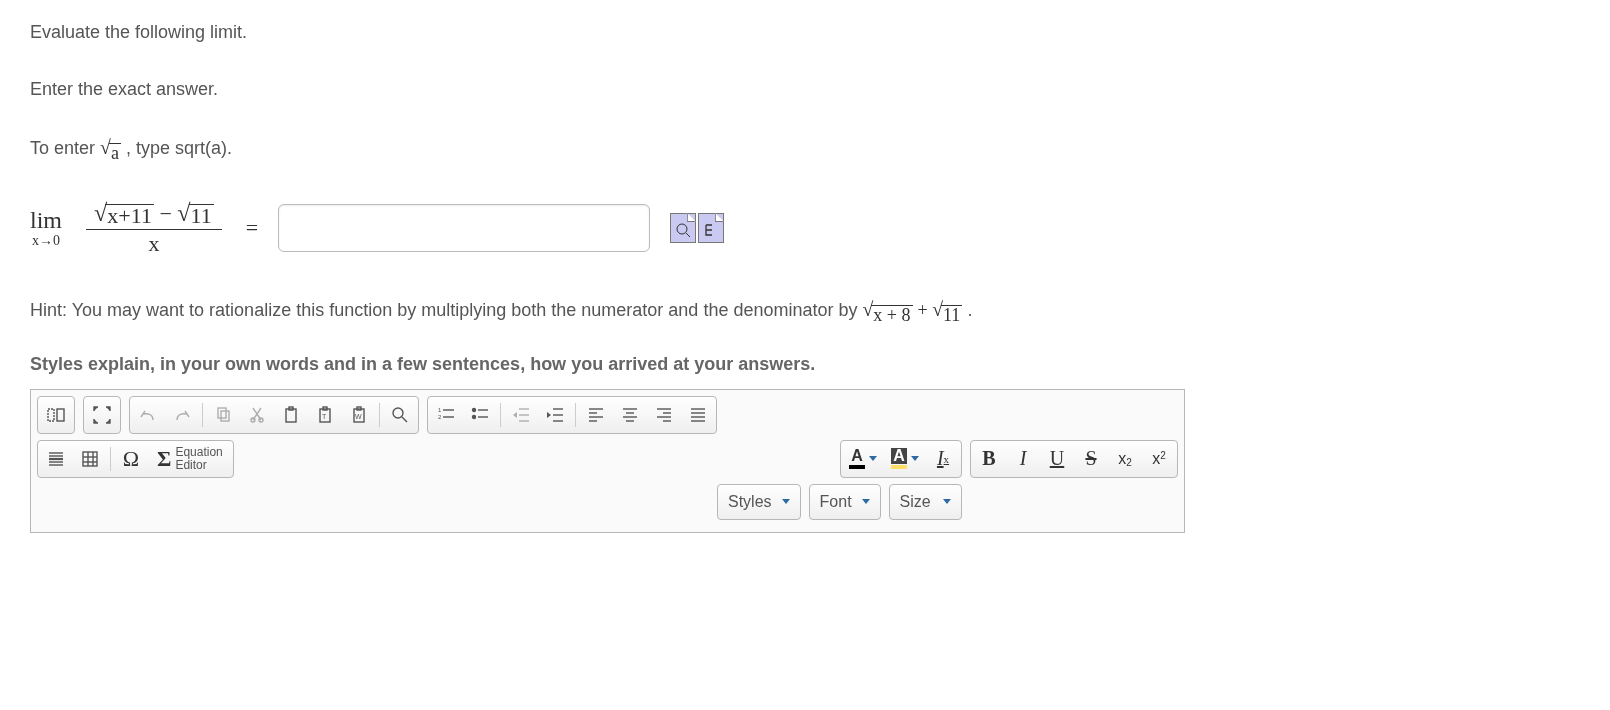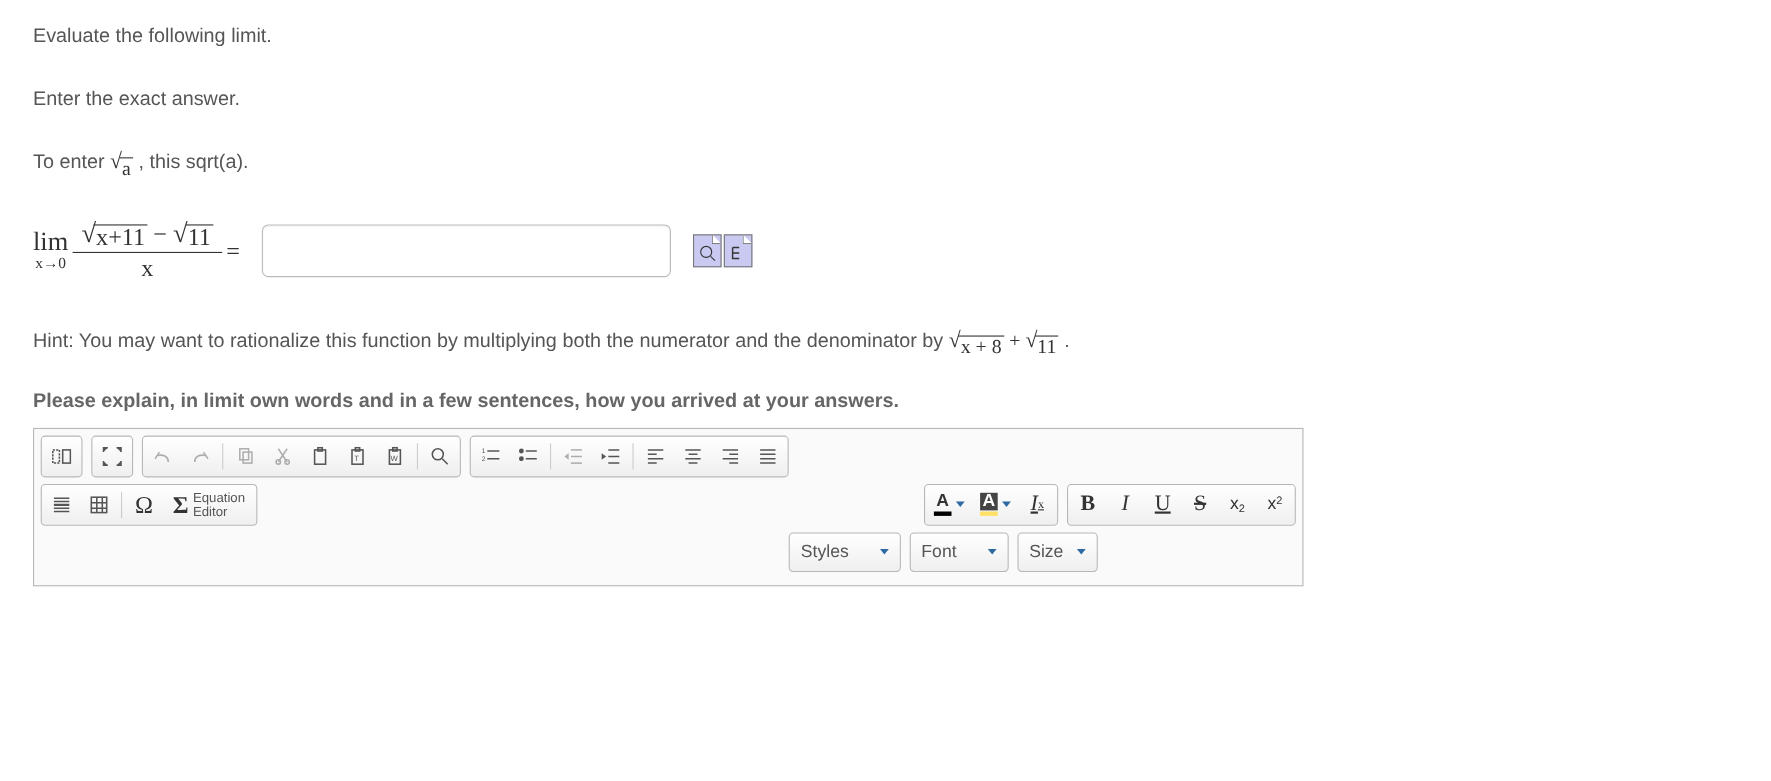--- a/index.html
+++ b/index.html
@@ -34,21 +34,21 @@
   }
   .limit-block {
     display: flex;
     align-items: center;
     gap: 20px;
     margin: 38px 0 40px 0;
   }
   .limit-expr {
     display: flex;
     align-items: center;
-    gap: 8px;
+    gap: 28px;
     font-family: "Cambria Math", "STIX", "Times New Roman", serif;
     color: #333;
     font-size: 22px;
     justify-content: space-between;
   }
   .lim {
     display: inline-flex;
     flex-direction: column;
     align-items: center;
     line-height: 1.0;
@@ -177,21 +177,21 @@
   .select-like {
     height: 34px;
     display: flex;
     align-items: center;
     padding: 0 10px;
     border: 1px solid #b7b7b7;
     border-radius: 4px;
     background: linear-gradient(#ffffff, #efefef);
     font-size: 16px;
     color: #555;
-    gap: 24px;
+    gap: 6px;
     cursor: pointer;
   }
   .row3 {
     display: flex;
     gap: 8px;
     margin-left: 680px;
   }
   .row2-spacer { flex: 1 1 320px; }
   .big-omega { font-family: "Times New Roman", serif; font-size: 22px; color:#333; }
   .sigma { font-family: "Times New Roman", serif; font-size: 22px; font-weight: bold; color:#333; }
@@ -206,21 +206,21 @@
 </head>
 <body>
 
 <div class="prompt-line">Evaluate the following limit.</div>
 <div class="prompt-line">Enter the exact answer.</div>
 <div class="prompt-line">
   <span>To enter </span>
   <span class="math sqrt">
       <span class="sqrt-body">a</span>
     </span>
-  <span>, this sqrt(a).</span>
+  <span>, type sqrt(a).</span>
 </div>
 
 <div class="limit-block">
   <span class="limit-expr">
     <span class="lim">
       <span class="lim-top">lim</span>
       <span class="lim-sub">x→0</span>
     </span>
     <span class="frac">
       <span class="num">
@@ -259,21 +259,21 @@
   <span class="math sqrt">
       <span class="sqrt-body">x + 8</span>
     </span>
   <span class="math"> + </span>
   <span class="math sqrt">
       <span class="sqrt-body">11</span>
     </span>
   <span>.</span>
 </div>
 
-<div class="explain-label">Please explain, in limit own words and in a few sentences, how you arrived at your answers.</div>
+<div class="explain-label">Styles explain, in your own words and in a few sentences, how you arrived at your answers.</div>
 
 <div class="editor">
 
   <div class="toolbar-row">
 
     <div class="group">
       <button class="tbtn">
         <svg viewBox="0 0 18 18">
             <rect x="1" y="3" width="6" height="12" stroke-dasharray="2 1"></rect>
             <rect x="10" y="3" width="7" height="12"></rect>

